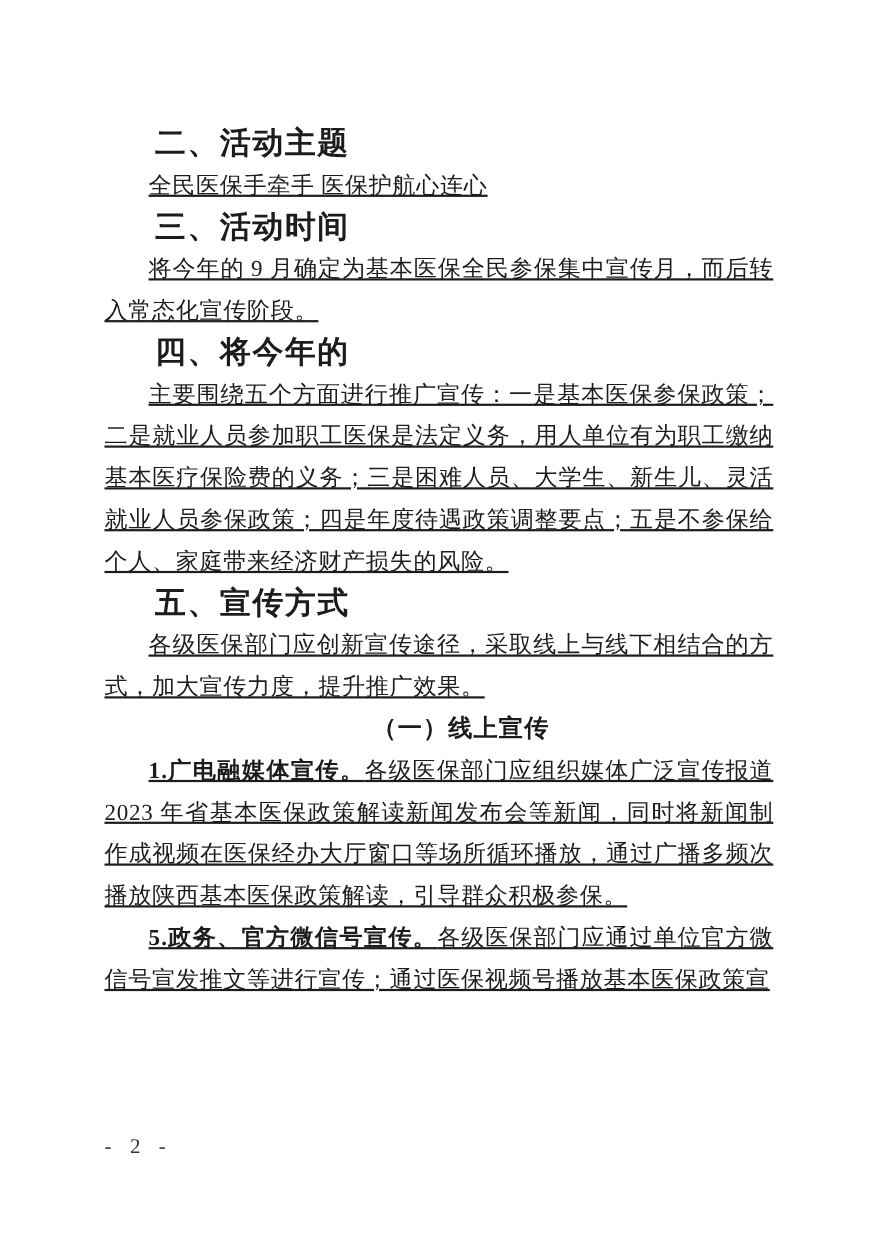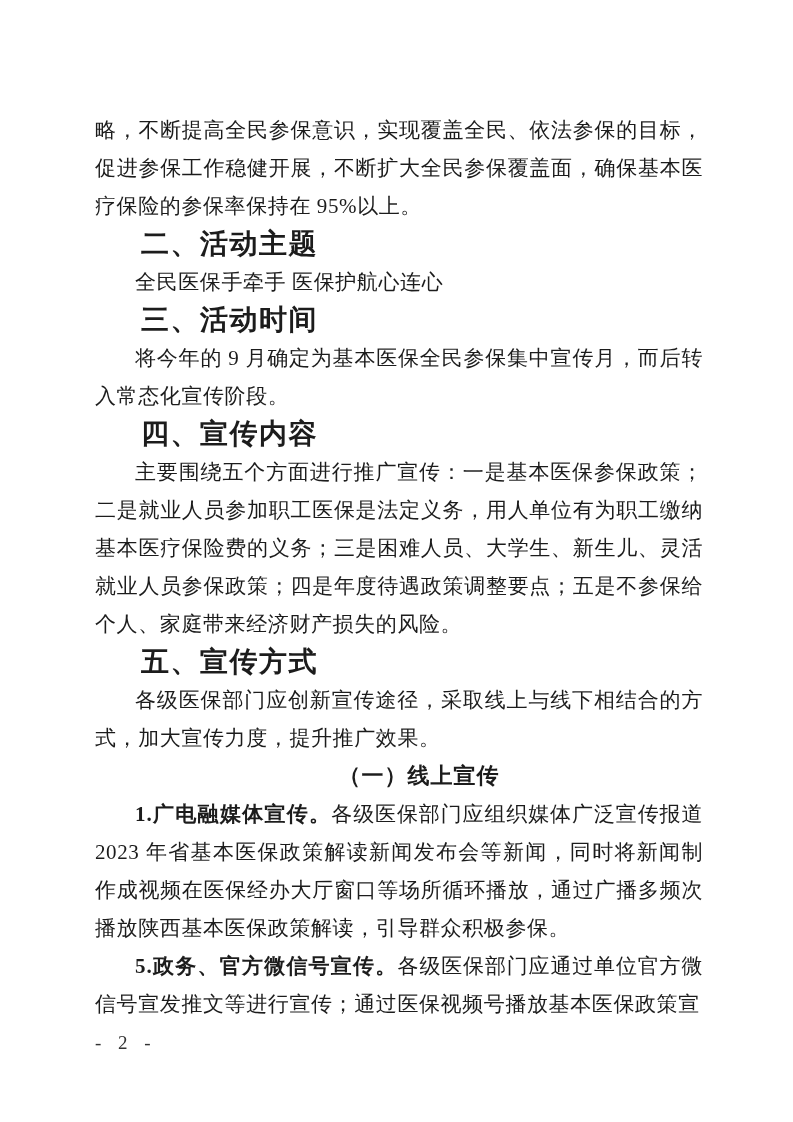--- a/index.html
+++ b/index.html
@@ -25,20 +25,21 @@
     line-height: 38px;
     letter-spacing: 0.6px;
     text-align: justify;
   }
   .para {
     margin: 0;
     padding: 0;
   }
   .para.indent {
     text-indent: 40px;
+    text-decoration: underline;
   }
   .heading {
     margin: 0;
     padding-left: 46px;
     font-family: "Liberation Sans", "DejaVu Sans", sans-serif;
     font-weight: 700;
     font-size: 28px;
     line-height: 38px;
     letter-spacing: 1.5px;
     text-align: left;
@@ -65,31 +66,30 @@
     letter-spacing: 6px;
     color: #333333;
   }
 </style>
 </head>
 <body>
 
 <div class="page">
   <div class="textarea">
 
-    <p class="para">略，不断提高全民参保意识，实现覆盖全民、依法参保的目标，促进参保工作稳健开展，不断扩大全民参保覆盖面，确保基本医疗保险的参保率保持在 95%以上。</p>
 
     <h2 class="heading">二、活动主题</h2>
 
     <p class="para indent">全民医保手牵手 医保护航心连心</p>
 
     <h2 class="heading">三、活动时间</h2>
 
     <p class="para indent">将今年的 9 月确定为基本医保全民参保集中宣传月，而后转入常态化宣传阶段。</p>
 
-    <h2 class="heading">四、宣传内容</h2>
+    <h2 class="heading">四、将今年的</h2>
 
     <p class="para indent">主要围绕五个方面进行推广宣传：一是基本医保参保政策；二是就业人员参加职工医保是法定义务，用人单位有为职工缴纳基本医疗保险费的义务；三是困难人员、大学生、新生儿、灵活就业人员参保政策；四是年度待遇政策调整要点；五是不参保给个人、家庭带来经济财产损失的风险。</p>
 
     <h2 class="heading">五、宣传方式</h2>
 
     <p class="para indent">各级医保部门应创新宣传途径，采取线上与线下相结合的方式，加大宣传力度，提升推广效果。</p>
 
     <p class="subheading">（一）线上宣传</p>
 
     <p class="para indent">

